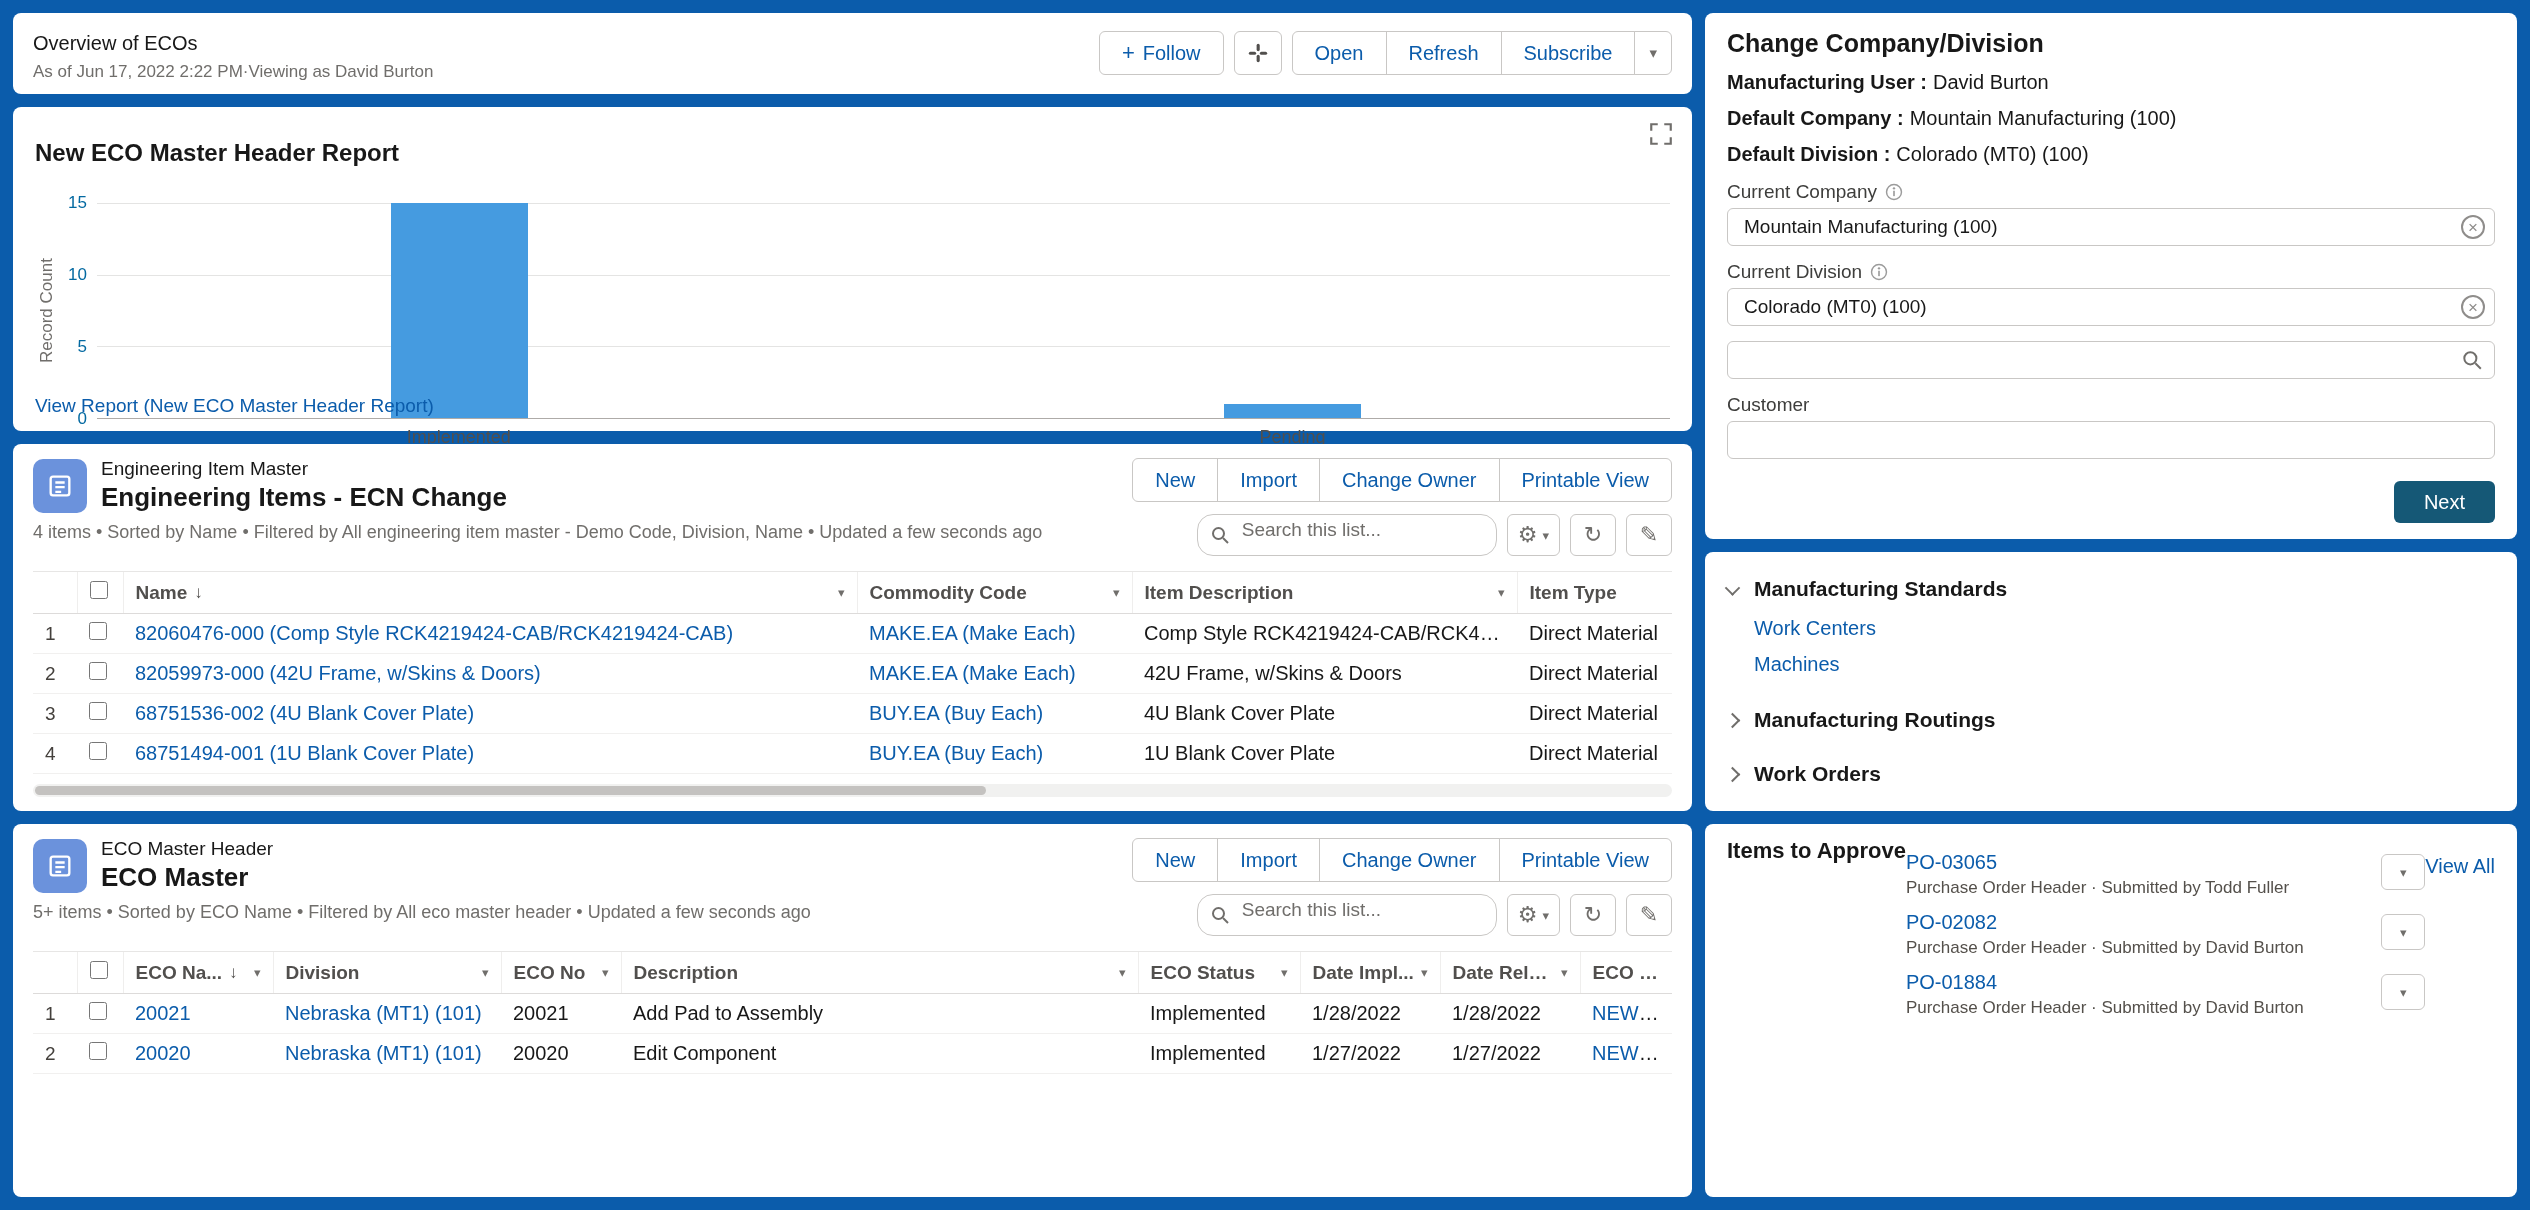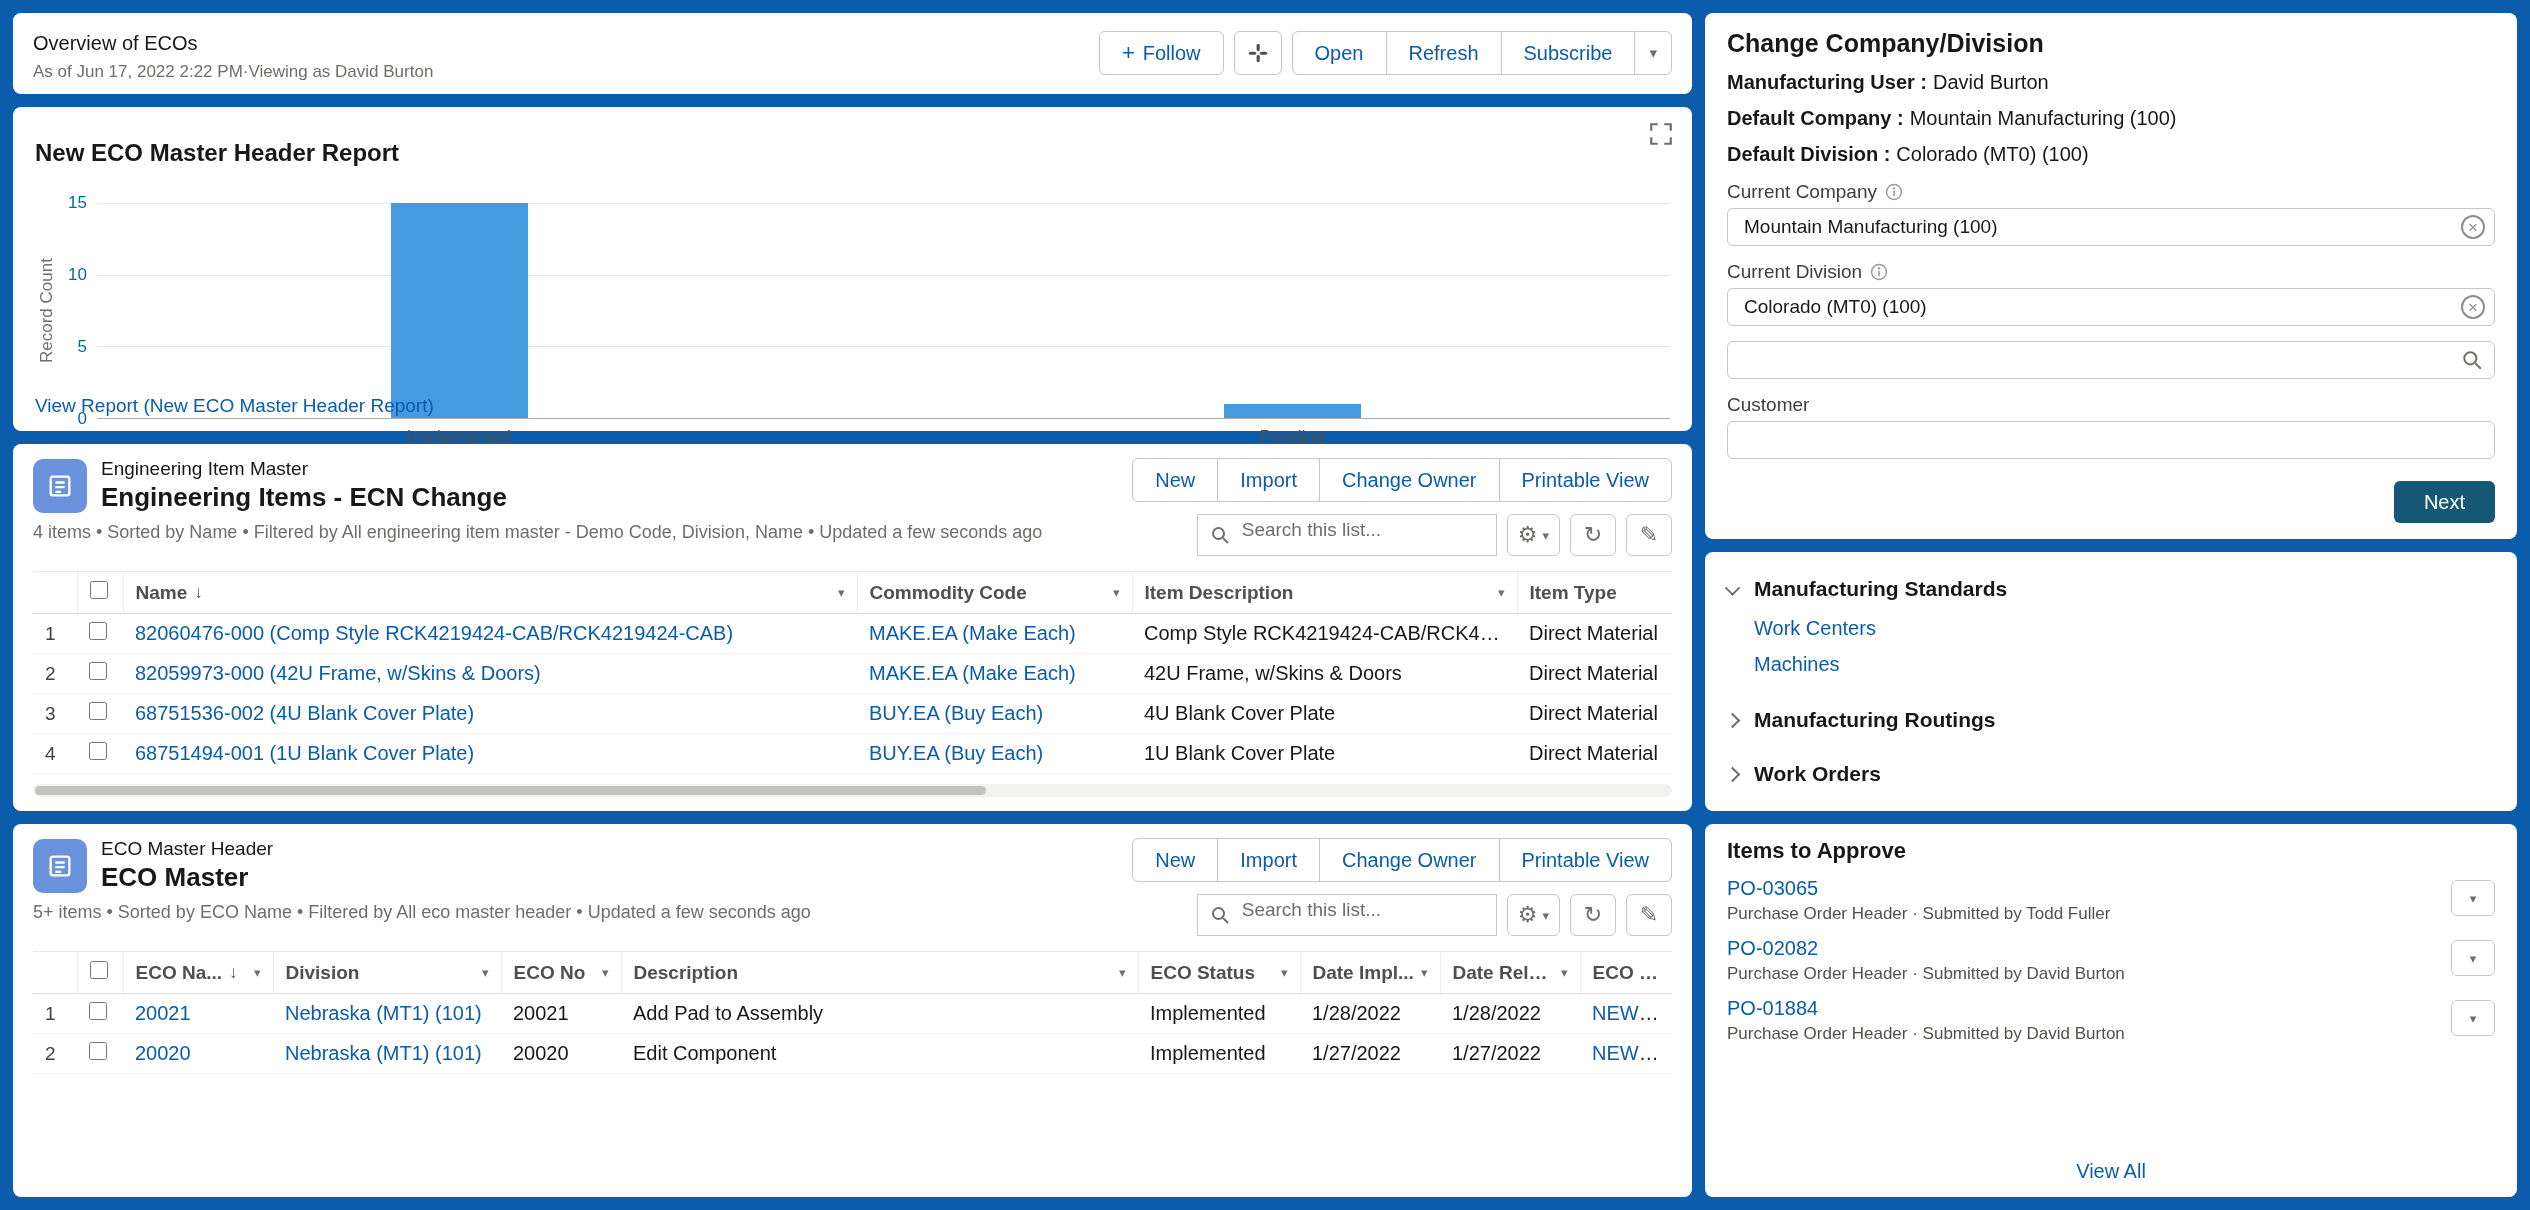--- a/index.html
+++ b/index.html
@@ -59,21 +59,21 @@
   .view-report{position:absolute;left:22px;bottom:14px;font-size:19px}
 
   
   .list-card{padding:14px 20px}
   .list-head{display:flex;gap:14px;align-items:center}
   .entity{font-size:19px}
   .list-title{font-size:26px;font-weight:bold;margin-top:2px}
   .list-actions{position:absolute;top:14px;right:20px;display:flex;flex-direction:column;align-items:flex-end;gap:12px;z-index:2}
   .search-row{display:flex;gap:10px;align-items:center}
   .search-box{position:relative}
-  .search-box input{width:300px;height:42px;border:1px solid #c9c7c5;border-radius:0;padding:0 14px 11px 44px;
+  .search-box input{width:300px;height:42px;border:1px solid #c9c7c5;border-radius:16px;padding:0 14px 11px 44px;
                     font-size:19px;font-family:inherit;color:#181818}
   .search-box input::placeholder{color:#706e6b}
   .search-box .mag{position:absolute;left:13px;top:50%;transform:translateY(-50%)}
   .icon-btn{height:42px;min-width:46px;padding:0 10px;border:1px solid #c9c7c5;border-radius:6px;background:#fff;
             color:#706e6b;font-size:22px;display:inline-flex;align-items:center;justify-content:center;gap:5px;cursor:pointer}
   .icon-btn .small-caret{font-size:13px}
   .list-meta{font-size:18px;color:#706e6b;margin-top:9px}
   table{width:100%;border-collapse:collapse;table-layout:fixed;margin-top:28px}
   th{font-size:19px;font-weight:bold;text-align:left;padding:9px 12px;border-bottom:1px solid #dddbda;
      border-top:1px solid #e7e6e5;color:#514f4d;background:#fff}
@@ -111,21 +111,21 @@
   
   .acc{padding:10px 0}
   .acc-sec{padding:15px 22px}
   .acc-head{display:flex;align-items:center;gap:16px;font-size:21px;font-weight:bold;color:#181818;cursor:pointer}
   .chev{width:11px;height:11px;border-right:2px solid #706e6b;border-bottom:2px solid #706e6b;flex:none}
   .chev.down{transform:rotate(45deg) translate(-1px,-1px)}
   .chev.right{transform:rotate(-45deg)}
   .acc-links{margin:16px 0 2px 27px;display:flex;flex-direction:column;gap:13px;font-size:20px}
 
   
-  .approve{flex:1 1 auto;min-height:0;padding:14px 22px;display:flex;flex-direction:column;overflow:hidden}
+  .approve{flex:1 1 auto;min-height:0;padding:14px 22px;display:flex;overflow:hidden}
   .approve-title{font-size:22px;font-weight:bold}
   .approve-items{flex:1;min-height:0;overflow:hidden}
   .ap-item{margin-top:13px;position:relative;padding-right:60px}
   .ap-link{font-size:20px}
   .ap-meta{font-size:17px;color:#54504b;margin-top:4px}
   .ap-dd{position:absolute;right:0;top:3px;width:44px;height:36px;border:1px solid #c9c7c5;border-radius:6px;
          background:#fff;color:#706e6b;font-size:13px;display:flex;align-items:center;justify-content:center;cursor:pointer}
   .view-all{text-align:center;font-size:20px;padding-top:13px;margin-top:4px}
 </style>
 </head>

